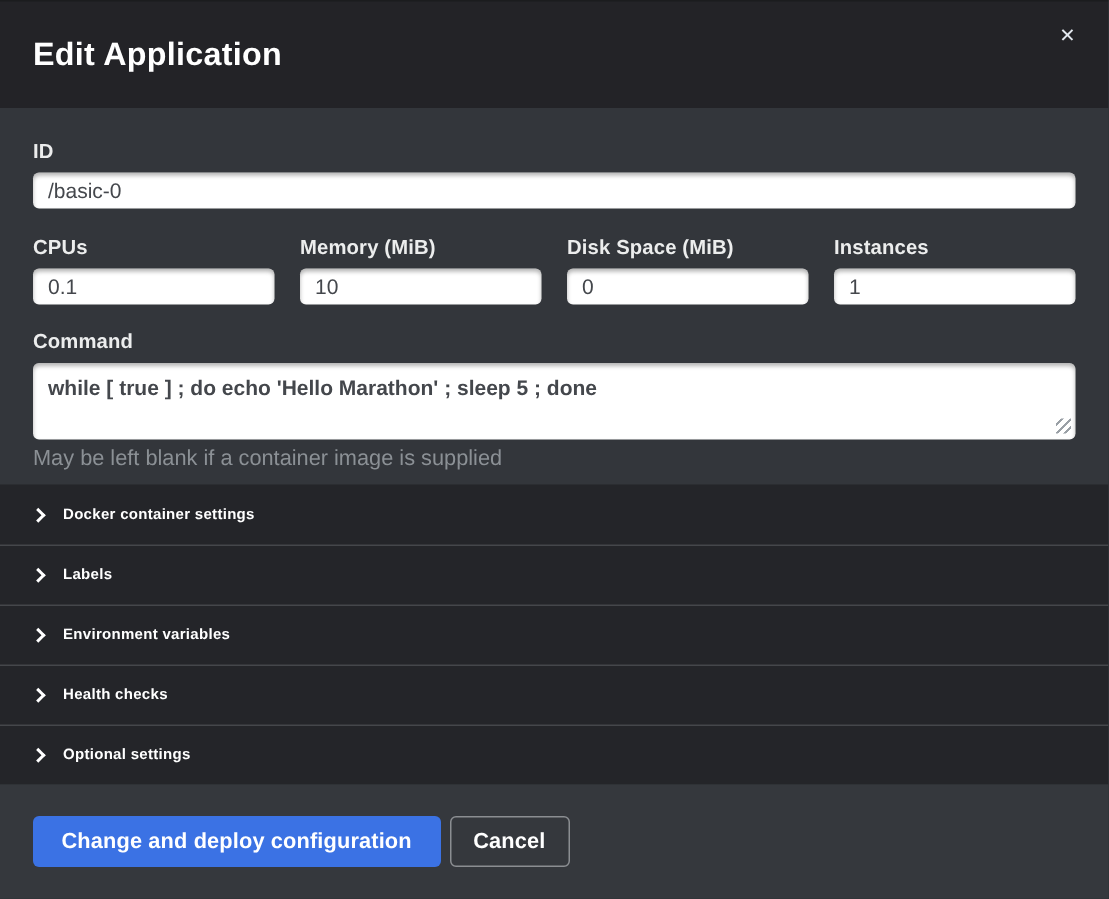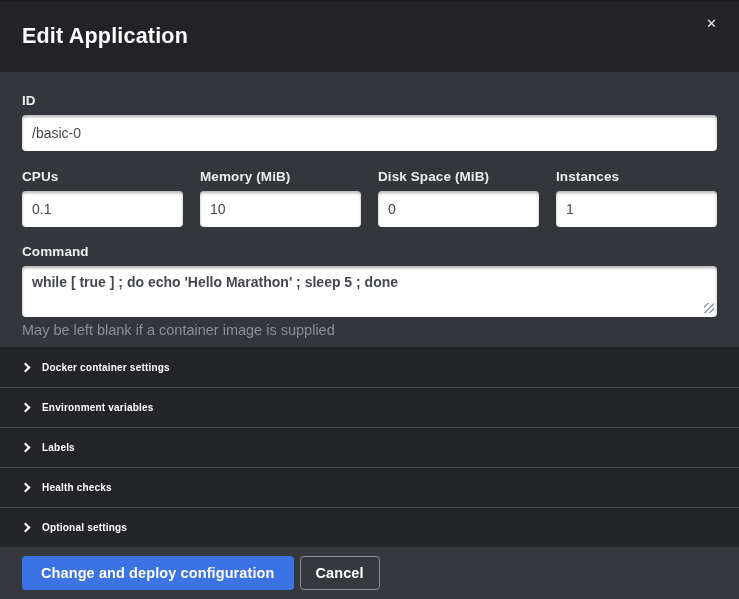--- a/index.html
+++ b/index.html
@@ -54,21 +54,21 @@
     font-size: 13.5px;
     font-weight: 700;
     color: #eceded;
     line-height: 15px;
     margin: 0 0 7px 0;
     letter-spacing: 0.1px;
   }
   .text-input {
     display: block;
     width: 100%;
-    height: 36px;
+    height: 24px;
     border: none;
     border-radius: 4px;
     background: #ffffff;
     box-shadow: inset 0 2px 3px rgba(0,0,0,0.30);
     padding: 0 10px;
     font-size: 14px;
     color: #44474c;
     font-family: "Liberation Sans", sans-serif;
   }
   .grid4 {
@@ -218,25 +218,25 @@
 
   </div>
 
   <div class="sections">
     <div class="section-row">
       <span class="chevron"></span>
       <span class="section-label">Docker container settings</span>
     </div>
     <div class="section-row">
       <span class="chevron"></span>
+      <span class="section-label">Labels</span>
+    </div>
+    <div class="section-row">
+      <span class="chevron"></span>
       <span class="section-label">Environment variables</span>
-    </div>
-    <div class="section-row">
-      <span class="chevron"></span>
-      <span class="section-label">Labels</span>
     </div>
     <div class="section-row">
       <span class="chevron"></span>
       <span class="section-label">Health checks</span>
     </div>
     <div class="section-row">
       <span class="chevron"></span>
       <span class="section-label">Optional settings</span>
     </div>
   </div>

